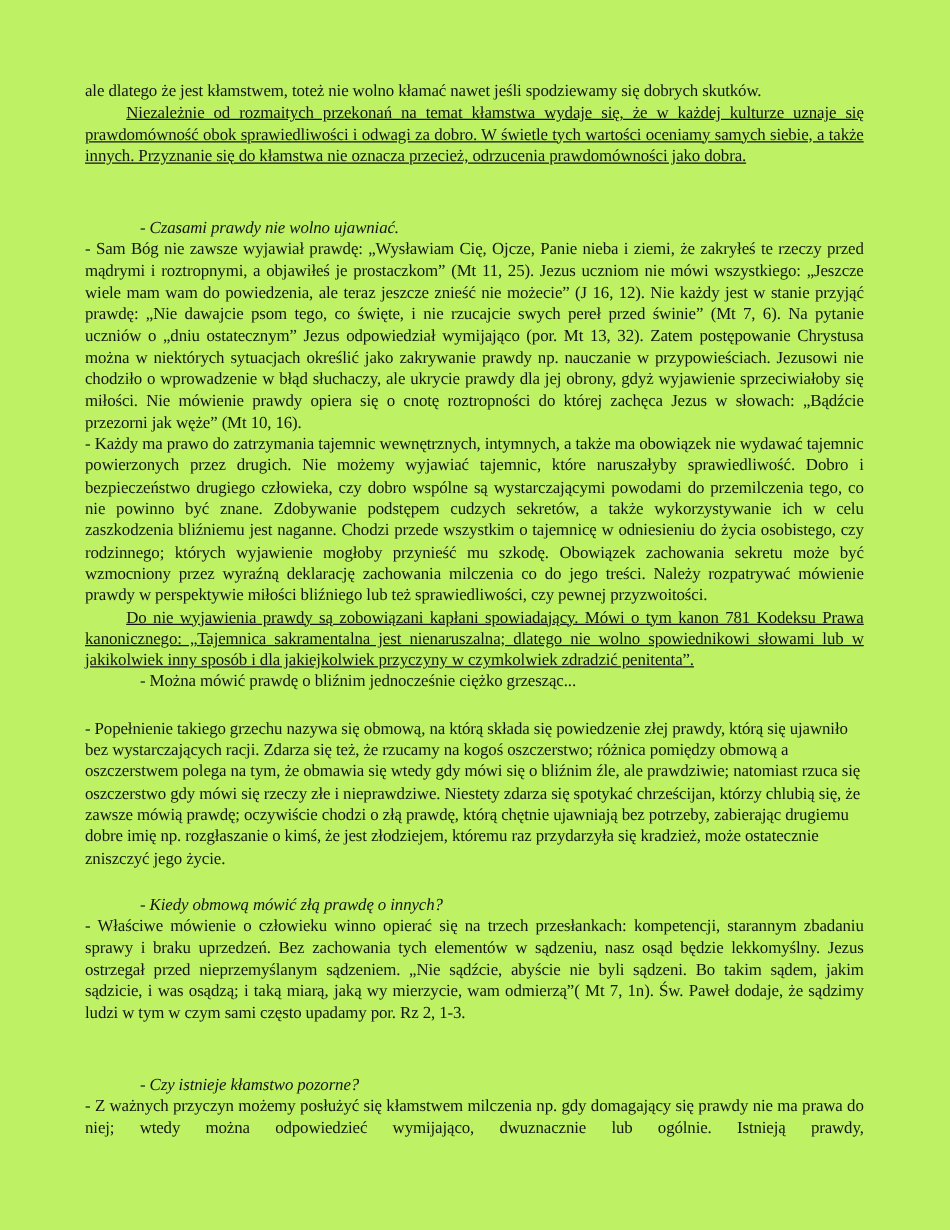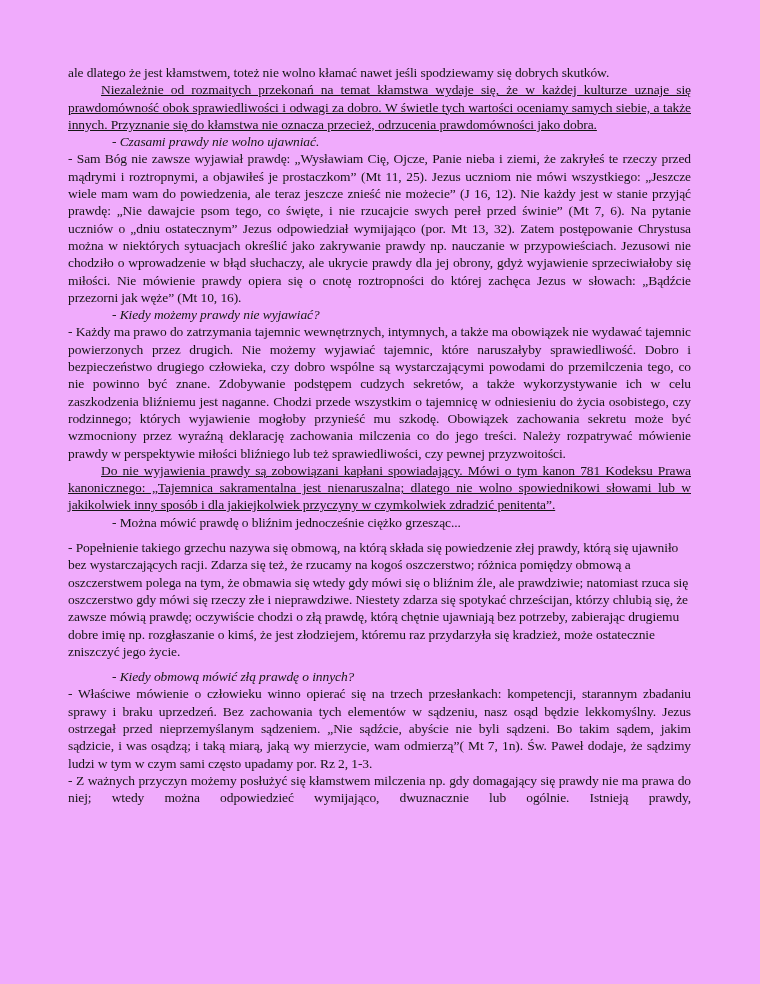--- a/index.html
+++ b/index.html
@@ -5,57 +5,57 @@
 <style>
   html, body {
     margin: 0;
     padding: 0;
     background: #ffffff;
   }
   .page {
     position: relative;
     width: 760px;
     height: 984px;
-    background: #f0abfc;
+    background: #bef264;
     overflow: hidden;
   }
   .text-block {
     position: absolute;
     left: 68px;
     top: 64px;
     width: 623px;
     font-family: "Liberation Serif", "DejaVu Serif", serif;
     font-size: 13.5px;
     line-height: 17.3px;
     letter-spacing: -0.1px;
     color: #151515;
   }
   .text-block p {
     margin: 0;
     padding: 0;
     text-align: justify;
   }
   p.indent   { text-indent: 33px; text-decoration: underline; }
   p.heading  { text-indent: 44px; text-align: left; }
-  p.italic   { font-style: italic; }
+  p.italic   { font-style: italic; margin-top: 40px; }
   p.left     { text-align: left; }
-  p.gap-top  { margin-top: 8px; }
+  p.gap-top  { margin-top: 20px; }
   p.justify-last { text-align-last: justify; }
 </style>
 </head>
 <body>
 
 <div class="page">
   <div class="text-block">
     <p class="body">ale dlatego że jest kłamstwem, toteż nie wolno kłamać nawet jeśli spodziewamy się dobrych skutków.</p>
     <p class="body indent">Niezależnie od rozmaitych przekonań na temat kłamstwa wydaje się, że w każdej kulturze uznaje się prawdomówność obok sprawiedliwości i odwagi za dobro. W świetle tych wartości oceniamy samych siebie, a także innych. Przyznanie się do kłamstwa nie oznacza przecież, odrzucenia prawdomówności jako dobra.</p>
     <p class="heading italic">- Czasami prawdy nie wolno ujawniać.</p>
     <p class="body">- Sam Bóg nie zawsze wyjawiał prawdę: „Wysławiam Cię, Ojcze, Panie nieba i ziemi, że zakryłeś te rzeczy przed mądrymi i roztropnymi, a objawiłeś je prostaczkom” (Mt 11, 25). Jezus uczniom nie mówi wszystkiego: „Jeszcze wiele mam wam do powiedzenia, ale teraz jeszcze znieść nie możecie” (J 16, 12). Nie każdy jest w stanie przyjąć prawdę: „Nie dawajcie psom tego, co święte, i nie rzucajcie swych pereł przed świnie” (Mt 7, 6). Na pytanie uczniów o „dniu ostatecznym” Jezus odpowiedział wymijająco (por. Mt 13, 32). Zatem postępowanie Chrystusa można w niektórych sytuacjach określić jako zakrywanie prawdy np. nauczanie w przypowieściach. Jezusowi nie chodziło o wprowadzenie w błąd słuchaczy, ale ukrycie prawdy dla jej obrony, gdyż wyjawienie sprzeciwiałoby się miłości. Nie mówienie prawdy opiera się o cnotę roztropności do której zachęca Jezus w słowach: „Bądźcie przezorni jak węże” (Mt 10, 16).</p>
-    <p class="heading italic">- Kiedy możemy prawdy nie wyjawiać?</p>
     <p class="body">- Każdy ma prawo do zatrzymania tajemnic wewnętrznych, intymnych, a także ma obowiązek nie wydawać tajemnic powierzonych przez drugich. Nie możemy wyjawiać tajemnic, które naruszałyby sprawiedliwość. Dobro i bezpieczeństwo drugiego człowieka, czy dobro wspólne są wystarczającymi powodami do przemilczenia tego, co nie powinno być znane. Zdobywanie podstępem cudzych sekretów, a także wykorzystywanie ich w celu zaszkodzenia bliźniemu jest naganne. Chodzi przede wszystkim o tajemnicę w odniesieniu do życia osobistego, czy rodzinnego; których wyjawienie mogłoby przynieść mu szkodę. Obowiązek zachowania sekretu może być wzmocniony przez wyraźną deklarację zachowania milczenia co do jego treści. Należy rozpatrywać mówienie prawdy w perspektywie miłości bliźniego lub też sprawiedliwości, czy pewnej przyzwoitości.</p>
     <p class="body indent">Do nie wyjawienia prawdy są zobowiązani kapłani spowiadający. Mówi o tym kanon 781 Kodeksu Prawa kanonicznego: „Tajemnica sakramentalna jest nienaruszalna; dlatego nie wolno spowiednikowi słowami lub w jakikolwiek inny sposób i dla jakiejkolwiek przyczyny w czymkolwiek zdradzić penitenta”.</p>
     <p class="heading">- Można mówić prawdę o bliźnim jednocześnie ciężko grzesząc...</p>
     <p class="body left gap-top">- Popełnienie takiego grzechu nazywa się obmową, na którą składa się powiedzenie złej prawdy, którą się ujawniło bez wystarczających racji. Zdarza się też, że rzucamy na kogoś oszczerstwo; różnica pomiędzy obmową a oszczerstwem polega na tym, że obmawia się wtedy gdy mówi się o bliźnim źle, ale prawdziwie; natomiast rzuca się oszczerstwo gdy mówi się rzeczy złe i nieprawdziwe. Niestety zdarza się spotykać chrześcijan, którzy chlubią się, że zawsze mówią prawdę; oczywiście chodzi o złą prawdę, którą chętnie ujawniają bez potrzeby, zabierając drugiemu dobre imię np. rozgłaszanie o kimś, że jest złodziejem, któremu raz przydarzyła się kradzież, może ostatecznie zniszczyć jego życie.</p>
     <p class="heading italic gap-top">- Kiedy obmową mówić złą prawdę o innych?</p>
     <p class="body">- Właściwe mówienie o człowieku winno opierać się na trzech przesłankach: kompetencji, starannym zbadaniu sprawy i braku uprzedzeń. Bez zachowania tych elementów w sądzeniu, nasz osąd będzie lekkomyślny. Jezus ostrzegał przed nieprzemyślanym sądzeniem. „Nie sądźcie, abyście nie byli sądzeni. Bo takim sądem, jakim sądzicie, i was osądzą; i taką miarą, jaką wy mierzycie, wam odmierzą”( Mt 7, 1n). Św. Paweł dodaje, że sądzimy ludzi w tym w czym sami często upadamy por. Rz 2, 1-3.</p>
+    <p class="heading italic">- Czy istnieje kłamstwo pozorne?</p>
     <p class="body justify-last">- Z ważnych przyczyn możemy posłużyć się kłamstwem milczenia np. gdy domagający się prawdy nie ma prawa do niej; wtedy można odpowiedzieć wymijająco, dwuznacznie lub ogólnie. Istnieją prawdy,</p>
   </div>
 </div>
 
 </body></html>

